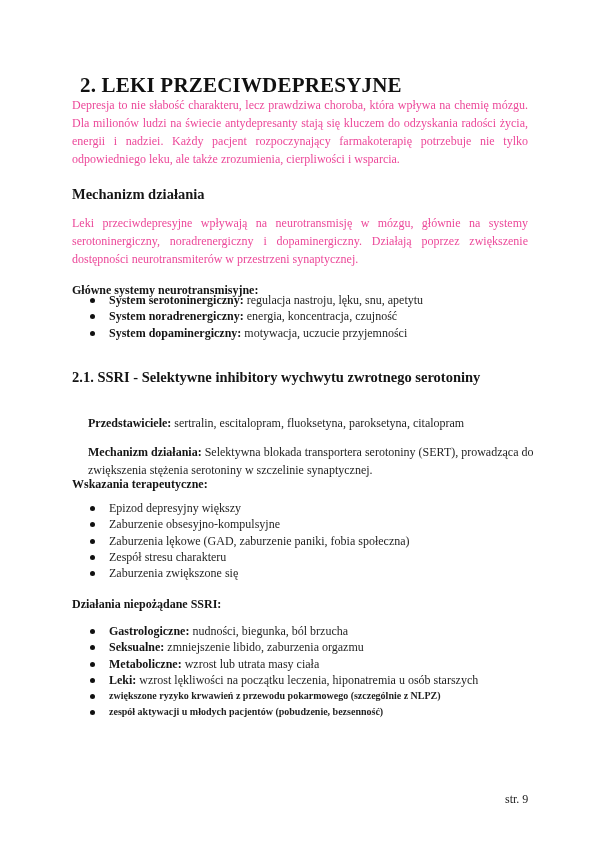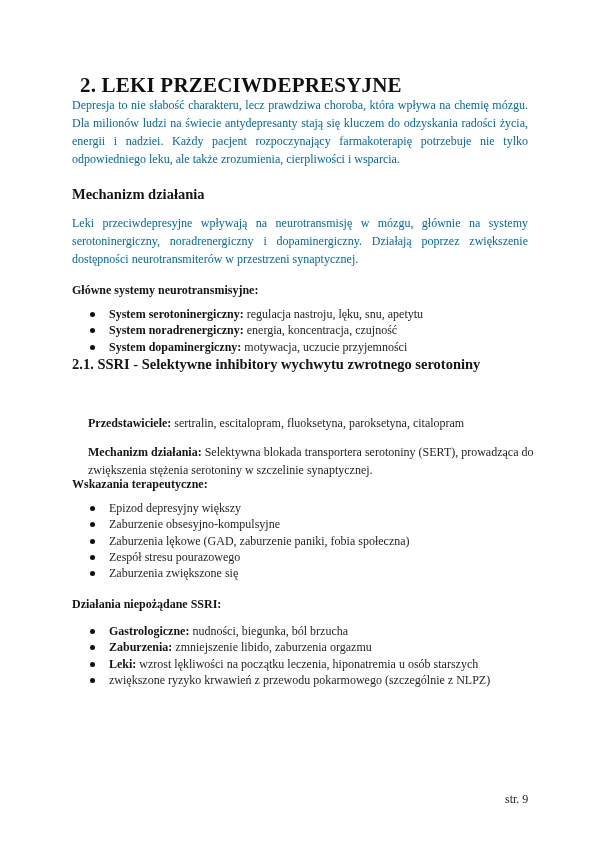--- a/index.html
+++ b/index.html
@@ -33,21 +33,21 @@
       color: #111;
     }
     .para {
       position: absolute;
       left: 0;
       width: 456px;
       font-size: 12px;
       line-height: 18px;
       text-align: justify;
       margin: 0;
-      color: #0369a1;
+      color: #ec4899;
     }
     .h3 {
       position: absolute;
       left: 0;
       font-size: 14.5px;
       font-weight: bold;
       margin: 0;
       white-space: nowrap;
       color: #151515;
       text-align: right;
@@ -80,21 +80,22 @@
     }
     ul.blist li {
       position: relative;
       padding-left: 37px;
       font-size: 12px;
       line-height: 16.3px;
       white-space: nowrap;
       color: #1f1f1f;
     }
     ul.blist li.small {
-      font-size: 12px;
+      font-size: 10px;
+      font-weight: bold;
     }
     ul.blist li .bullet {
       position: absolute;
       left: 18px;
       top: 6px;
       width: 5px;
       height: 5px;
       border-radius: 50%;
       background: #111;
     }
@@ -116,46 +117,48 @@
   <h1 class="title">2. LEKI PRZECIWDEPRESYJNE</h1>
 
   <p class="para" style="top:96px;">Depresja to nie słabość charakteru, lecz prawdziwa choroba, która wpływa na chemię mózgu. Dla milionów ludzi na świecie antydepresanty stają się kluczem do odzyskania radości życia, energii i nadziei. Każdy pacjent rozpoczynający farmakoterapię potrzebuje nie tylko odpowiedniego leku, ale także zrozumienia, cierpliwości i wsparcia.</p>
 
   <h3 class="h3" style="top:186px;">Mechanizm działania</h3>
 
   <p class="para" style="top:214px;">Leki przeciwdepresyjne wpływają na neurotransmisję w mózgu, głównie na systemy serotoninergiczny, noradrenergiczny i dopaminergiczny. Działają poprzez zwiększenie dostępności neurotransmiterów w przestrzeni synaptycznej.</p>
 
   <p class="label-bold" style="top:283px;">Główne systemy neurotransmisyjne:</p>
 
-  <ul class="blist" style="top:306px;">
+  <ul class="blist" style="top:292px;">
     <li><span class="bullet"></span><b>System serotoninergiczny:</b><span> regulacja nastroju, lęku, snu, apetytu</span></li>
     <li><span class="bullet"></span><b>System noradrenergiczny:</b><span> energia, koncentracja, czujność</span></li>
     <li><span class="bullet"></span><b>System dopaminergiczny:</b><span> motywacja, uczucie przyjemności</span></li>
   </ul>
 
-  <h3 class="h3" style="top:356px;">2.1. SSRI - Selektywne inhibitory wychwytu zwrotnego serotoniny</h3>
+  <h3 class="h3" style="top:369px;">2.1. SSRI - Selektywne inhibitory wychwytu zwrotnego serotoniny</h3>
 
   <p class="line" style="top:398px;"><b>Przedstawiciele:</b><span> sertralin, escitalopram, fluoksetyna, paroksetyna, citalopram</span></p>
 
   <p class="line" style="top:427px;"><b>Mechanizm działania:</b><span> Selektywna blokada transportera serotoniny (SERT), prowadząca do</span><br><span>zwiększenia stężenia serotoniny w szczelinie synaptycznej.</span></p>
 
   <p class="label-bold" style="top:477px;">Wskazania terapeutyczne:</p>
 
   <ul class="blist" style="top:500px;">
     <li><span class="bullet"></span><span>Epizod depresyjny większy</span></li>
     <li><span class="bullet"></span><span>Zaburzenie obsesyjno-kompulsyjne</span></li>
     <li><span class="bullet"></span><span>Zaburzenia lękowe (GAD, zaburzenie paniki, fobia społeczna)</span></li>
-    <li><span class="bullet"></span><span>Zespół stresu pourazowego</span></li>
+    <li><span class="bullet"></span><span>Zespół stresu charakteru</span></li>
     <li><span class="bullet"></span><span>Zaburzenia zwiększone się</span></li>
   </ul>
 
   <p class="label-bold" style="top:597px;">Działania niepożądane SSRI:</p>
 
   <ul class="blist" style="top:623px;">
     <li><span class="bullet"></span><b>Gastrologiczne:</b><span> nudności, biegunka, ból brzucha</span></li>
-    <li><span class="bullet"></span><b>Zaburzenia:</b><span> zmniejszenie libido, zaburzenia orgazmu</span></li>
+    <li><span class="bullet"></span><b>Seksualne:</b><span> zmniejszenie libido, zaburzenia orgazmu</span></li>
+    <li><span class="bullet"></span><b>Metaboliczne:</b><span> wzrost lub utrata masy ciała</span></li>
     <li><span class="bullet"></span><b>Leki:</b><span> wzrost lękliwości na początku leczenia, hiponatremia u osób starszych</span></li>
     <li class="small"><span class="bullet"></span><span>zwiększone ryzyko krwawień z przewodu pokarmowego (szczególnie z NLPZ)</span></li>
+    <li class="small"><span class="bullet"></span><span>zespół aktywacji u młodych pacjentów (pobudzenie, bezsenność)</span></li>
   </ul>
 
 </div>
 
 <div class="page-number">str. 9</div>
 
 </body></html>

